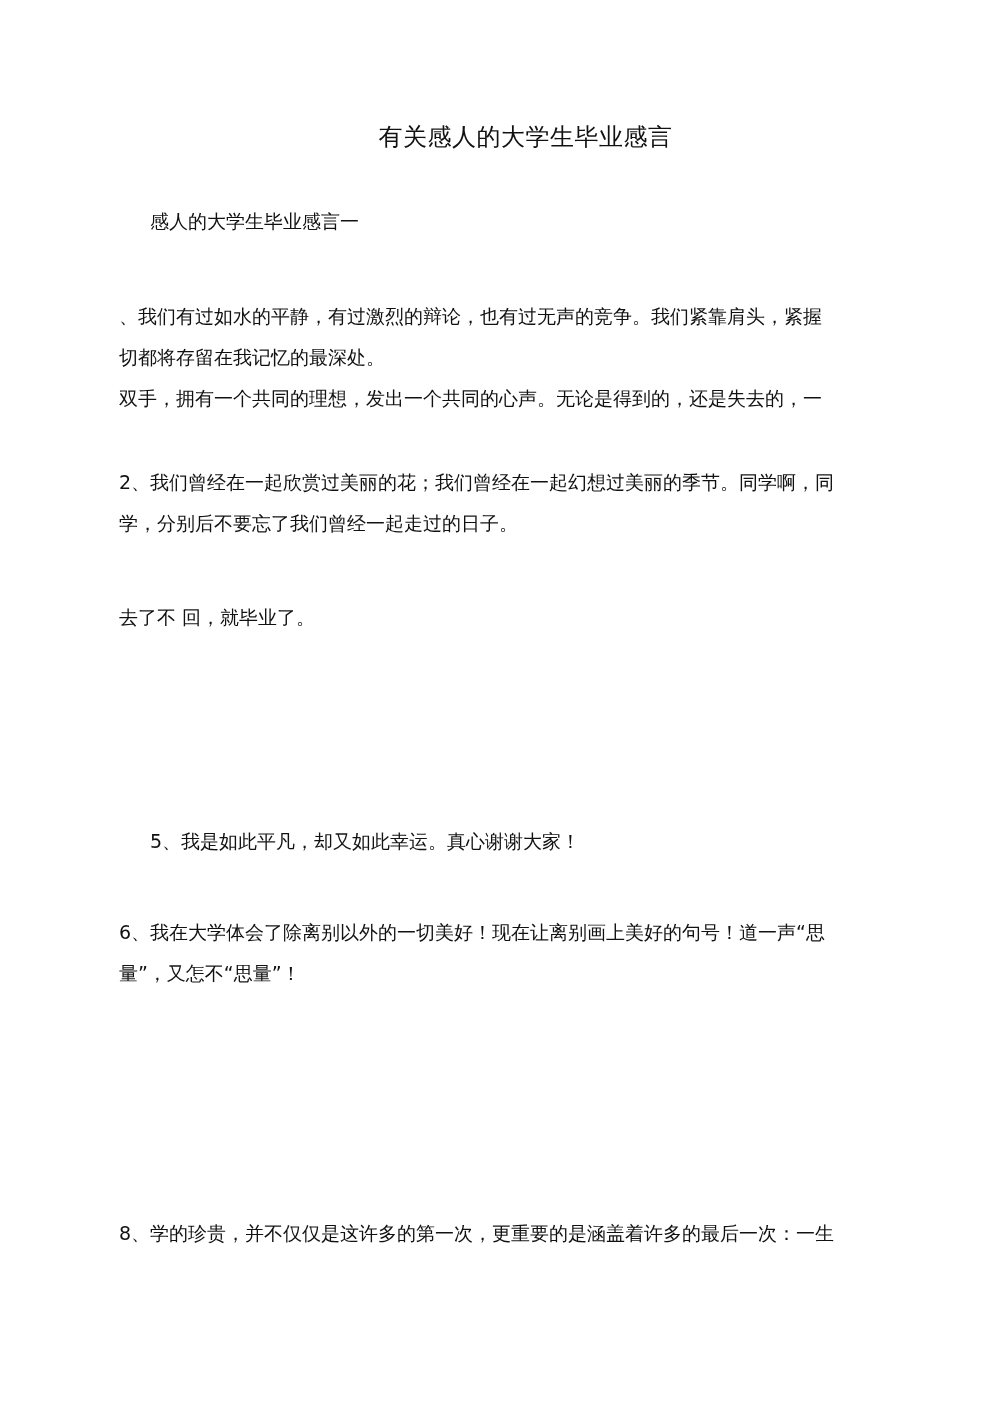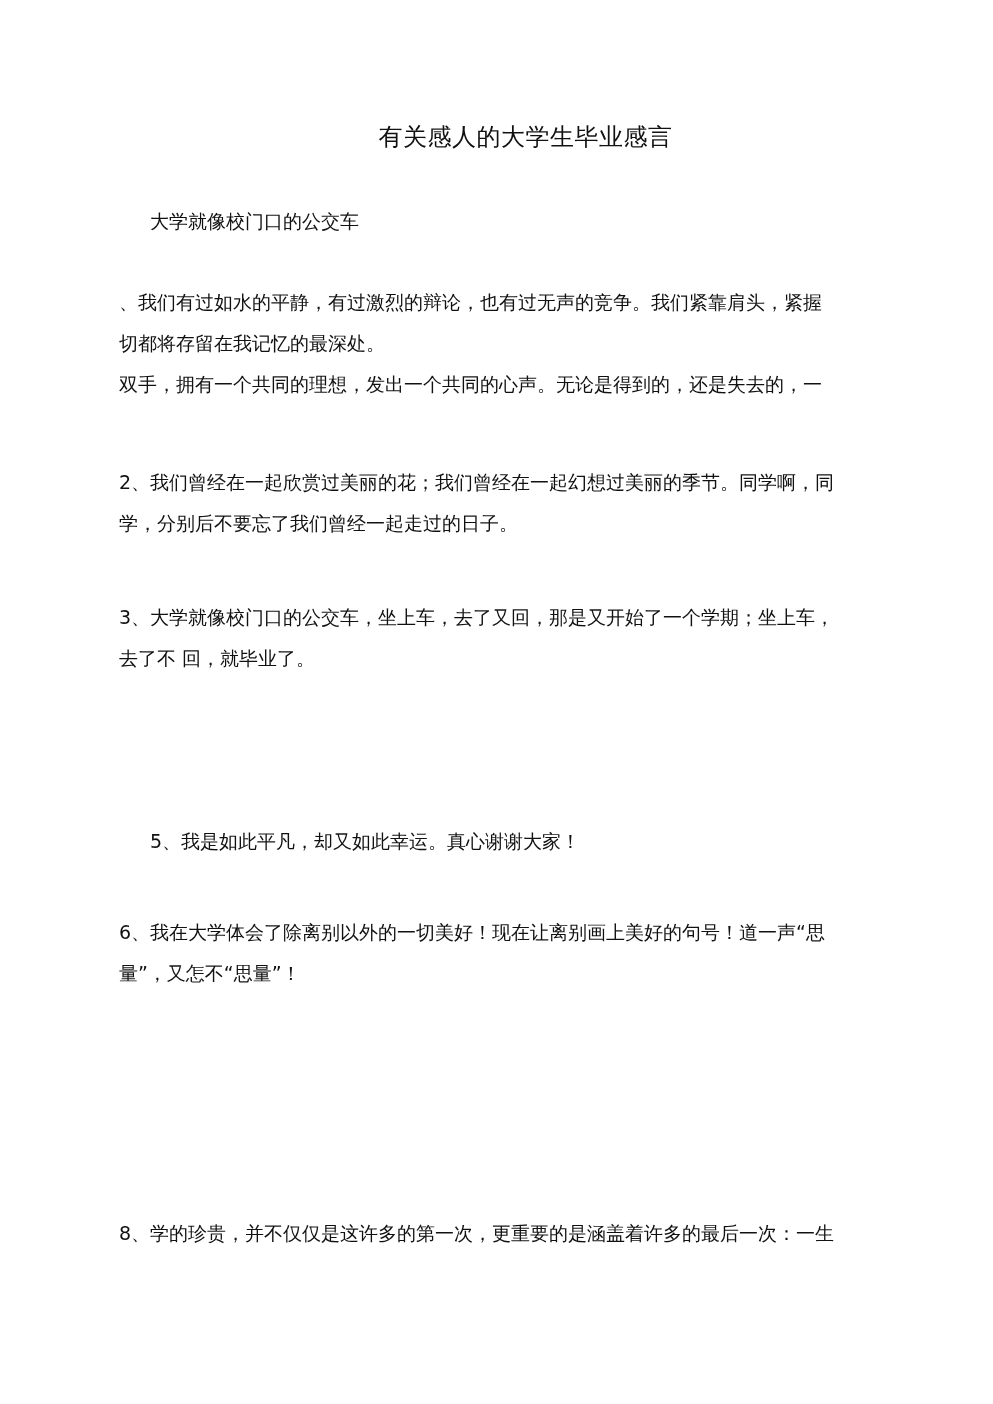--- a/index.html
+++ b/index.html
@@ -57,35 +57,34 @@
     .line {
       display: block;
       white-space: nowrap;
     }
   </style>
 </head>
 <body>
 
 <div class="page">
   <h1 class="title">有关感人的大学生毕业感言</h1>
-  <p class="subheading">大学就像校门口的公交车</p>
+  <p class="subheading">感人的大学生毕业感言一</p>
 
-  <p class="para" style="top:282px;">
+  <p class="para" style="top:296px;">
     <span class="line">、我们有过如水的平静，有过激烈的辩论，也有过无声的竞争。我们紧靠肩头，紧握</span>
     <span class="line">切都将存留在我记忆的最深处。</span>
     <span class="line">双手，拥有一个共同的理想，发出一个共同的心声。无论是得到的，还是失去的，一</span>
   </p>
 
   <p class="para" style="top:462px;">
     <span class="line">2、我们曾经在一起欣赏过美丽的花；我们曾经在一起幻想过美丽的季节。同学啊，同</span>
     <span class="line">学，分别后不要忘了我们曾经一起走过的日子。</span>
   </p>
 
   <p class="para" style="top:597px;">
-    <span class="line">3、大学就像校门口的公交车，坐上车，去了又回，那是又开始了一个学期；坐上车，</span>
     <span class="line">去了不 回，就毕业了。</span>
   </p>
 
 
   <p class="para indent" style="top:821px;">
     <span class="line">5、我是如此平凡，却又如此幸运。真心谢谢大家！</span>
   </p>
 
   <p class="para" style="top:912px;">
     <span class="line">6、我在大学体会了除离别以外的一切美好！现在让离别画上美好的句号！道一声“思</span>

